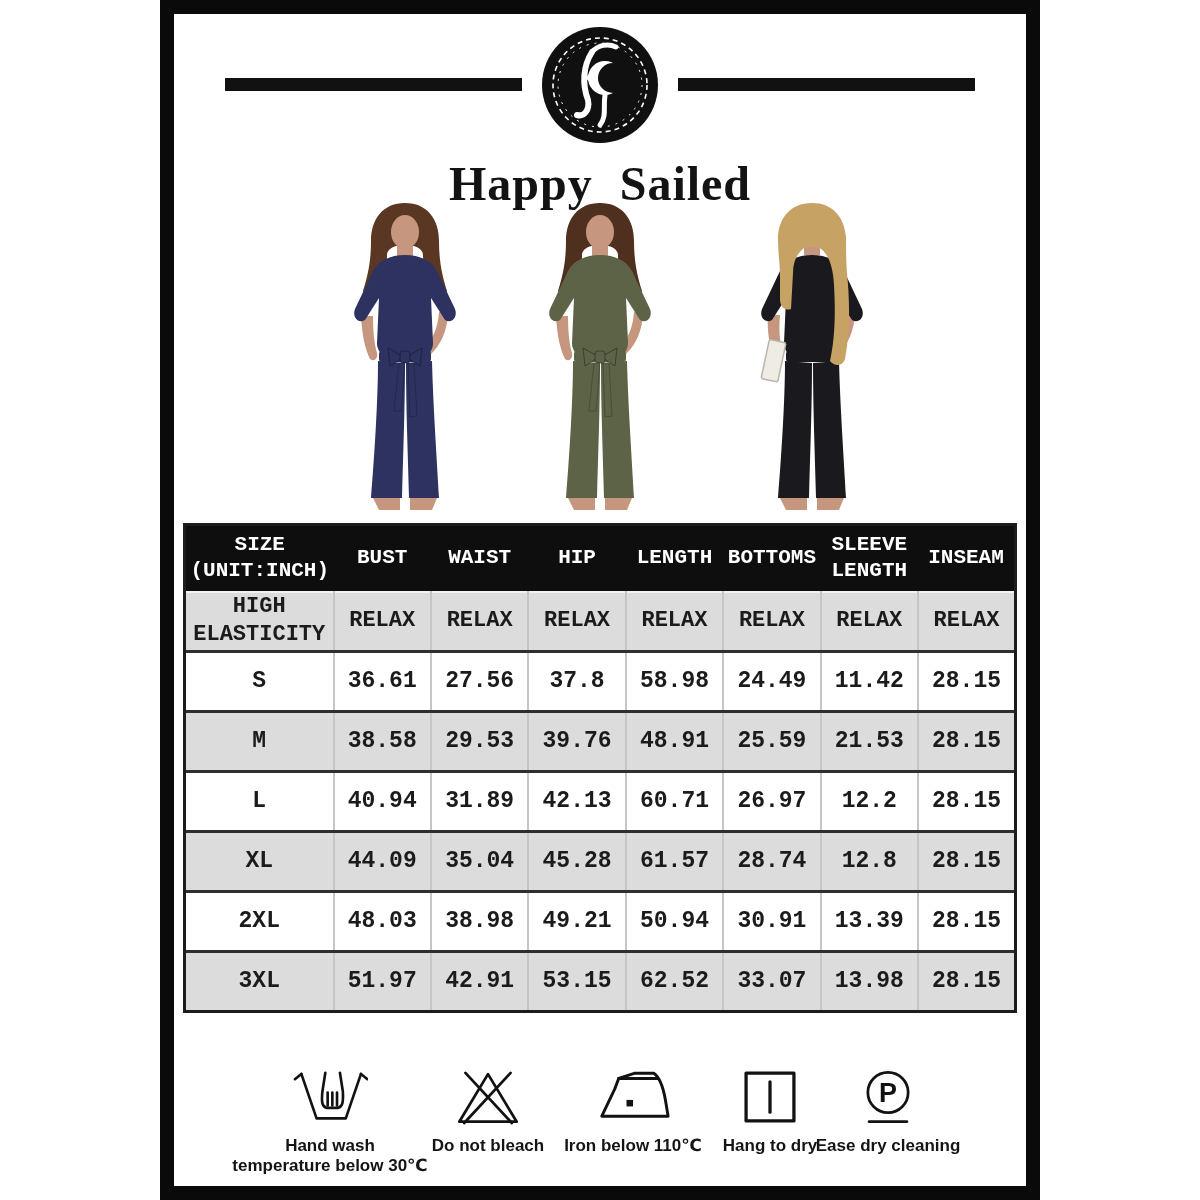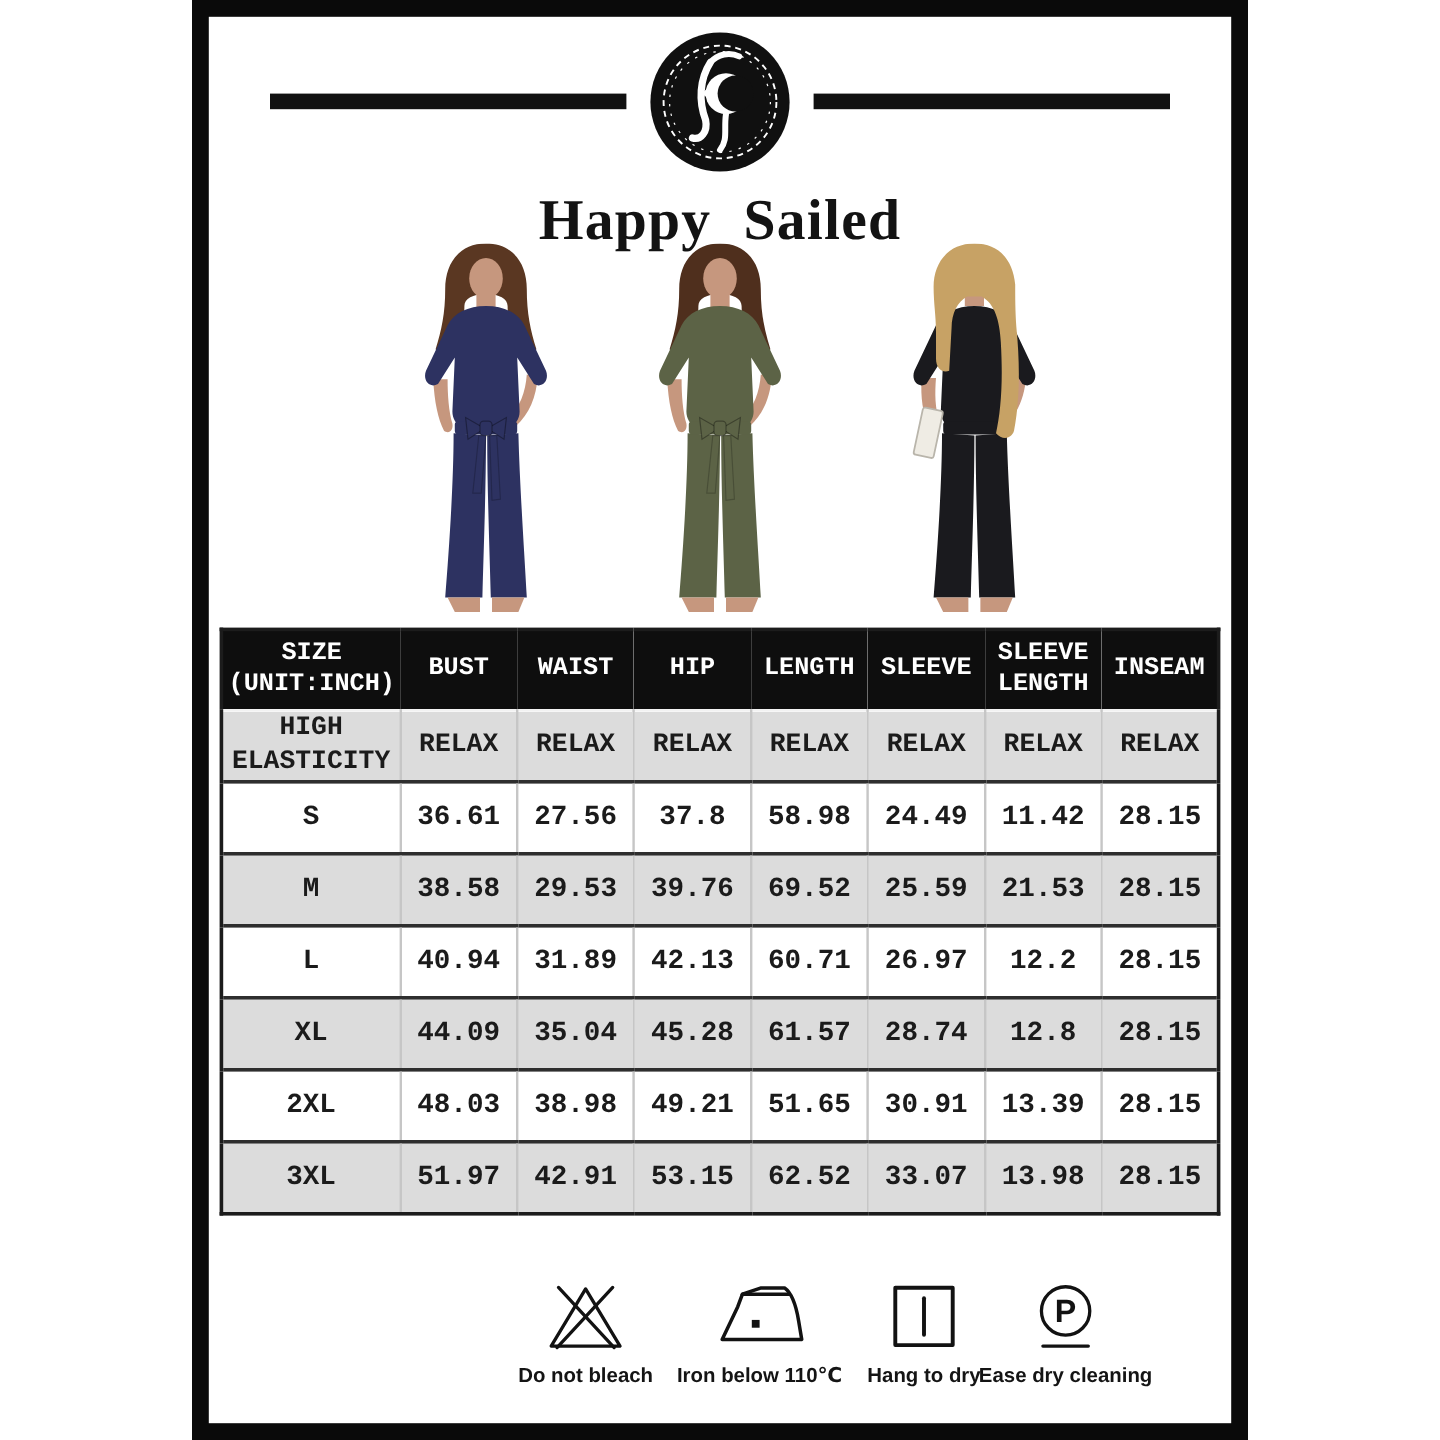--- a/index.html
+++ b/index.html
@@ -143,21 +143,21 @@
         <thead>
           <tr>
             <th>
               <div>SIZE</div>
               <div>(UNIT:INCH)</div>
             </th>
             <th>BUST</th>
             <th>WAIST</th>
             <th>HIP</th>
             <th>LENGTH</th>
-            <th>SLEEVE</th>
+            <th>BOTTOMS</th>
             <th>SLEEVE LENGTH</th>
             <th>INSEAM</th>
           </tr>
         </thead>
         <tbody>
           <tr class="relax row-gray">
             <td>
               <div>HIGH</div>
               <div>ELASTICITY</div>
             </td>
@@ -177,21 +177,21 @@
             <td>58.98</td>
             <td>24.49</td>
             <td>11.42</td>
             <td>28.15</td>
           </tr>
           <tr class="row-gray">
             <td>M</td>
             <td>38.58</td>
             <td>29.53</td>
             <td>39.76</td>
-            <td>69.52</td>
+            <td>48.91</td>
             <td>25.59</td>
             <td>21.53</td>
             <td>28.15</td>
           </tr>
           <tr class="row-white">
             <td>L</td>
             <td>40.94</td>
             <td>31.89</td>
             <td>42.13</td>
             <td>60.71</td>
@@ -207,40 +207,53 @@
             <td>61.57</td>
             <td>28.74</td>
             <td>12.8</td>
             <td>28.15</td>
           </tr>
           <tr class="row-white">
             <td>2XL</td>
             <td>48.03</td>
             <td>38.98</td>
             <td>49.21</td>
-            <td>51.65</td>
+            <td>50.94</td>
             <td>30.91</td>
             <td>13.39</td>
             <td>28.15</td>
           </tr>
           <tr class="row-gray">
             <td>3XL</td>
             <td>51.97</td>
             <td>42.91</td>
             <td>53.15</td>
             <td>62.52</td>
             <td>33.07</td>
             <td>13.98</td>
             <td>28.15</td>
           </tr>
         </tbody>
       </table>
 
       <div class="care">
 
+        <div class="care-item ci-1">
+          <svg width="76" height="58" viewBox="0 0 130 95">
+            <path class="icon-stroke" d="M16,8 L42,84 L92,84 L118,8"></path>
+            <path class="icon-stroke" d="M16,8 L5,17"></path>
+            <path class="icon-stroke" d="M118,8 L129,17"></path>
+            <path class="icon-stroke" d="M57,6 L52,38 C50,58 52,64 59,66 L79,66 C86,64 88,58 87,38 L82,6"></path>
+            <path class="icon-stroke" d="M61,40 L61,62 M69,40 L69,62 M77,40 L77,62"></path>
+          </svg>
+          <div class="care-label">
+            <div>Hand wash</div>
+            <div>temperature below 30℃</div>
+          </div>
+        </div>
 
         <div class="care-item ci-2">
           <svg width="68" height="58" viewBox="0 0 110 95">
             <path class="icon-stroke" d="M8,88 L55,10 L102,88 Z"></path>
             <path class="icon-stroke" d="M18,8 L94,90"></path>
             <path class="icon-stroke" d="M92,8 L16,90"></path>
           </svg>
           <div class="care-label">
             <div>Do not bleach</div>
           </div>

